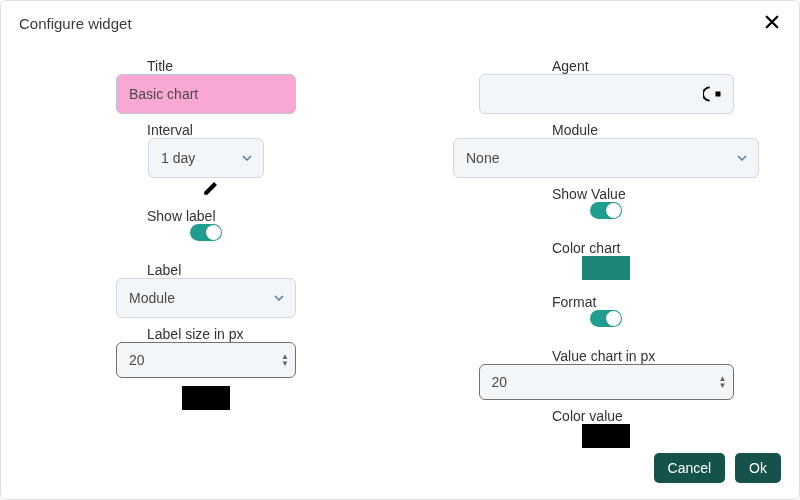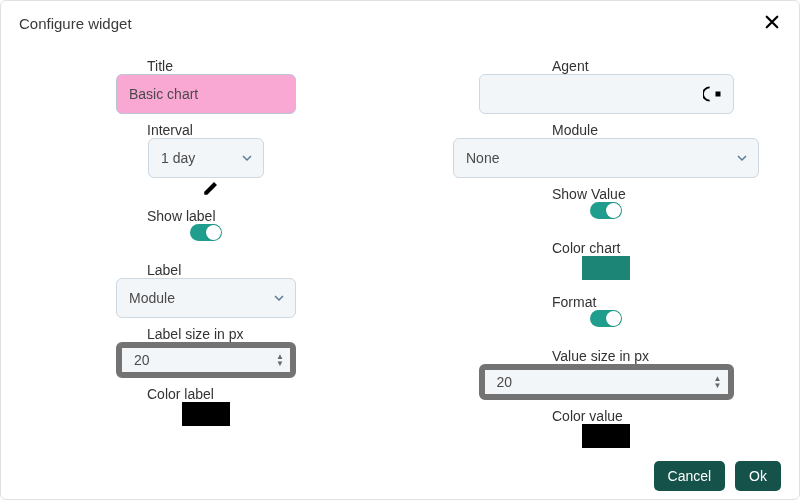--- a/index.html
+++ b/index.html
@@ -91,21 +91,21 @@
       content: "";
       position: absolute;
       width: 15px; height: 15px;
       background: #fff;
       border-radius: 50%;
       top: 1px; right: 1px;
       box-shadow: 0 0 0 1px rgba(0,0,0,0.05);
     }
     .number-input {
       height: 36px;
-      border: 6px solid #737373; border-radius: 6px;
+      border: 1px solid #737373; border-radius: 6px;
       background: #f3f6f9;
       display: flex; align-items: center;
       padding: 0 24px 0 12px;
       position: relative;
       font-size: 14px; color: #4a4a4a;
     }
     .valuesize-input { width: 255px; }
     .labelsize-input { width: 180px; }
     .spinner {
       position: absolute; right: 6px; top: 50%; transform: translateY(-50%);
@@ -118,21 +118,21 @@
       background: #1d8576;
       cursor: pointer;
     }
     .color-swatch-black {
       width: 48px; height: 24px;
       background: #000;
       cursor: pointer;
     }
     .footer {
       position: absolute;
-      bottom: 8px; right: 18px;
+      bottom: 16px; right: 18px;
       display: flex; gap: 10px;
     }
     .btn {
       height: 30px;
       border-radius: 5px;
       border: none;
       background: #14524a;
       color: #fff;
       font-size: 14px;
       padding: 0 14px;
@@ -205,21 +205,20 @@
         <div class="number-input labelsize-input">
           <span>20</span>
           <div class="spinner">
             <span>▲</span>
             <span>▼</span>
           </div>
         </div>
       </div>
 
       <div class="row">
-        <span class="label">Color label</span>
         <div class="color-swatch-black"></div>
       </div>
 
     </div>
 
     <div class="col col-right">
 
       <div class="row">
         <span class="label">Agent</span>
         <div class="agent-input">
@@ -253,21 +252,21 @@
         <span class="label">Color chart</span>
         <div class="color-swatch-teal"></div>
       </div>
 
       <div class="row">
         <span class="label">Format</span>
         <div class="toggle"></div>
       </div>
 
       <div class="row">
-        <span class="label">Value size in px</span>
+        <span class="label">Value chart in px</span>
         <div class="number-input valuesize-input">
           <span>20</span>
           <div class="spinner">
             <span>▲</span>
             <span>▼</span>
           </div>
         </div>
       </div>
 
       <div class="row">

